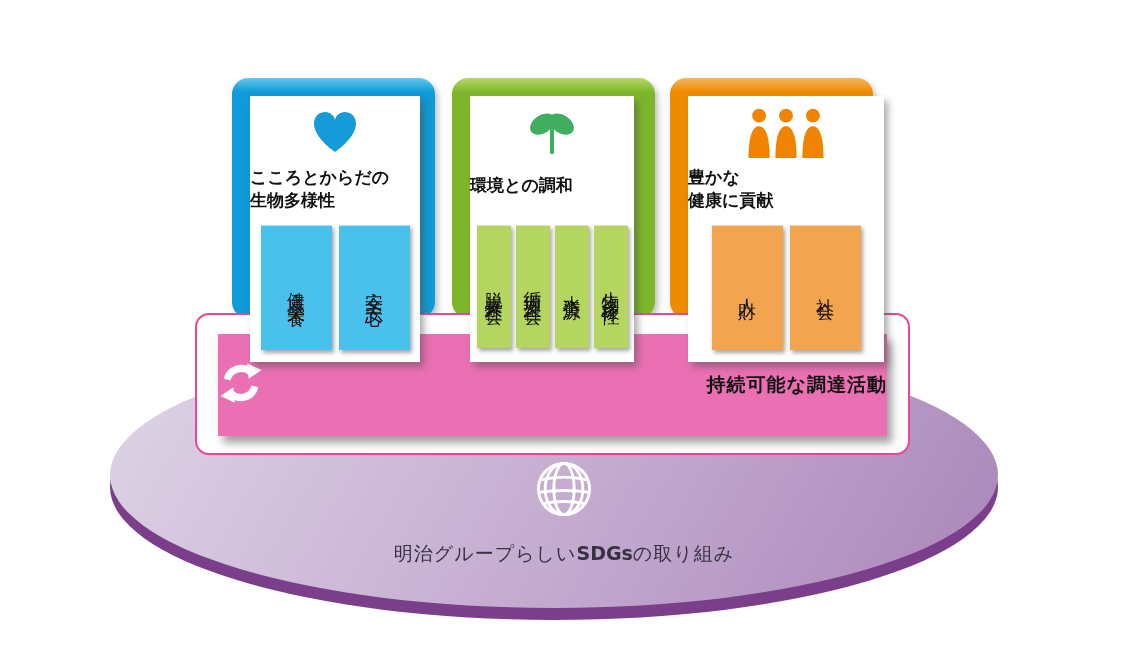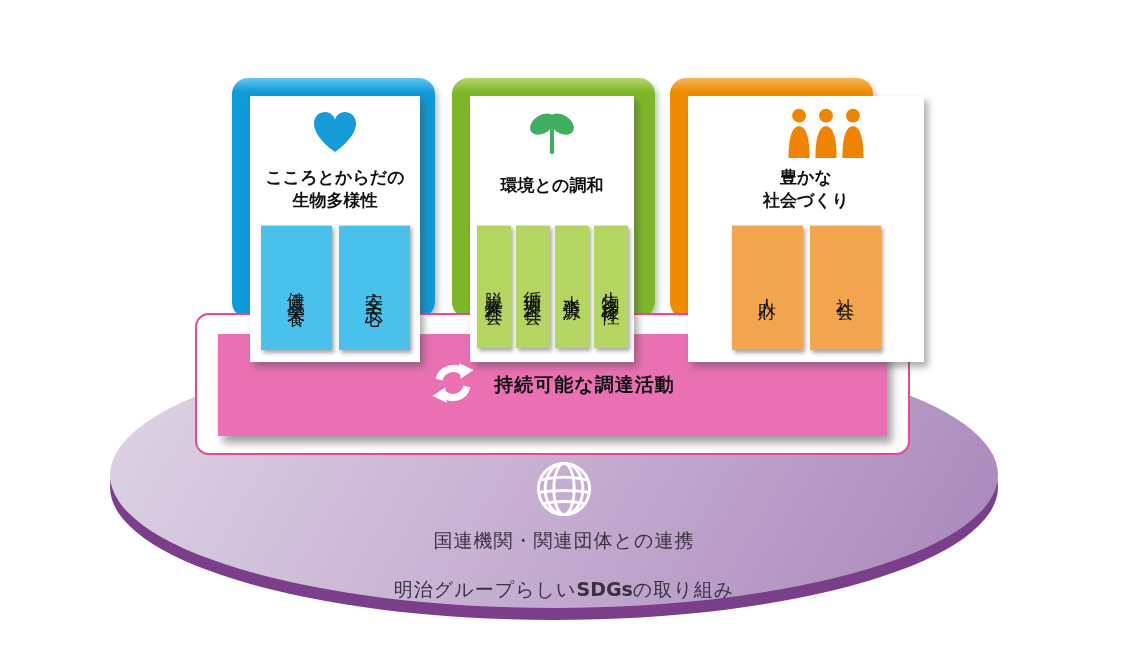--- a/index.html
+++ b/index.html
@@ -17,35 +17,35 @@
               box-shadow:3px 4px 6px rgba(0,0,0,.25);}
   .frame-blue{left:232px;background:linear-gradient(180deg,var(--blue-frame-light,#62c8ef) 0px,var(--blue-frame,#0f9ad8) 14px);}
   .frame-green{left:452px;background:linear-gradient(180deg,var(--green-frame-light,#b5d86d) 0px,var(--green-frame,#7db729) 14px);}
   .frame-orange{left:670px;background:linear-gradient(180deg,var(--orange-frame-light,#f6b55e) 0px,var(--orange-frame,#ee8b00) 14px);}
 
   
   .white-container{position:absolute;left:195px;top:313px;width:715px;height:142px;box-sizing:border-box;
                    background:#fff;border:2px solid var(--pink-border,#e8459b);border-radius:14px;}
   .banner{position:absolute;left:21px;top:19px;width:669px;height:102px;
           background:var(--pink-banner,#ea70b3);box-shadow:5px 7px 8px rgba(85,85,85,.55);
-          display:flex;align-items:center;justify-content:center;gap:18px;}
+          display:flex;align-items:center;justify-content:space-between;gap:18px;}
   .banner-label{font-size:19px;font-weight:bold;letter-spacing:1px;color:#111;}
 
   
   .card-panel{position:absolute;top:96px;height:266px;background:#fff;box-shadow:4px 5px 7px rgba(70,70,70,.45);}
   .panel-blue{left:250px;width:170px;}
   .panel-green{left:470px;width:164px;}
-  .panel-orange{left:688px;width:196px;padding-left:40px;}
+  .panel-orange{left:688px;width:196px;}
 
   .card-icon{display:flex;justify-content:center;}
   .icon-heart{margin-top:16px;}
   .icon-sprout{margin-top:9px;}
   .icon-people{margin-top:12px;}
 
-  .card-title{position:absolute;top:70px;left:0;right:0;text-align:center;
+  .card-title{position:absolute;top:70px;left:0;right:0;
               font-size:17px;font-weight:bold;line-height:1.33;}
   .title-mid{top:78px;}
 
   .items{position:absolute;top:129px;left:0;right:0;display:flex;justify-content:center;}
   .items-gap7{gap:7px;} .items-gap5{gap:5px;}
   .item{display:flex;align-items:center;justify-content:center;
         box-shadow:2px 3px 4px rgba(0,0,0,.35);border-top:1px solid rgba(255,255,255,.55);box-sizing:border-box;}
   .item-blue{width:71px;height:125px;background:var(--blue-item,#4ac1ec);}
   .item-green{width:34px;height:123px;background:var(--green-item,#b4d55f);}
   .item-orange{width:71px;height:125px;background:var(--orange-item,#f2a44e);}
@@ -143,21 +143,21 @@
           <path d="M3,52 C3,30 7,19 14,19 C21,19 25,30 25,52 Z"></path>
           <circle cx="42" cy="8" r="7.2"></circle>
           <path d="M31,52 C31,30 35,19 42,19 C49,19 53,30 53,52 Z"></path>
           <circle cx="70" cy="8" r="7.2"></circle>
           <path d="M59,52 C59,30 63,19 70,19 C77,19 81,30 81,52 Z"></path>
         </g>
       </svg>
     </div>
     <div class="card-title">
       <div>豊かな</div>
-      <div>社会づくり</div>
+      <div>健康に貢献</div>
     </div>
     <div class="items items-gap7">
       <div class="item item-orange">
           <span>人財</span>
         </div>
       <div class="item item-orange">
           <span>社会</span>
         </div>
     </div>
   </div>
@@ -168,17 +168,16 @@
         <g fill="none" stroke="#fff" stroke-width="3">
           <circle cx="30" cy="30" r="26.5"></circle>
           <ellipse cx="30" cy="30" rx="10.5" ry="26.5"></ellipse>
           <ellipse cx="30" cy="30" rx="19.5" ry="26.5"></ellipse>
           <path d="M6,20.5 Q30,15 54,20.5"></path>
           <path d="M3.6,33.5 Q30,29.5 56.4,33.5"></path>
           <path d="M8.5,45 Q30,41 51.5,45"></path>
         </g>
       </svg>
     </span>
-    <div class="base-line1">国連機関・関連団体との連携</div>
     <div class="base-line2"><span>明治グループらしい</span><span class="latin">SDGs</span><span>の取り組み</span></div>
   </div>
 
 </div>
 
 </body></html>

